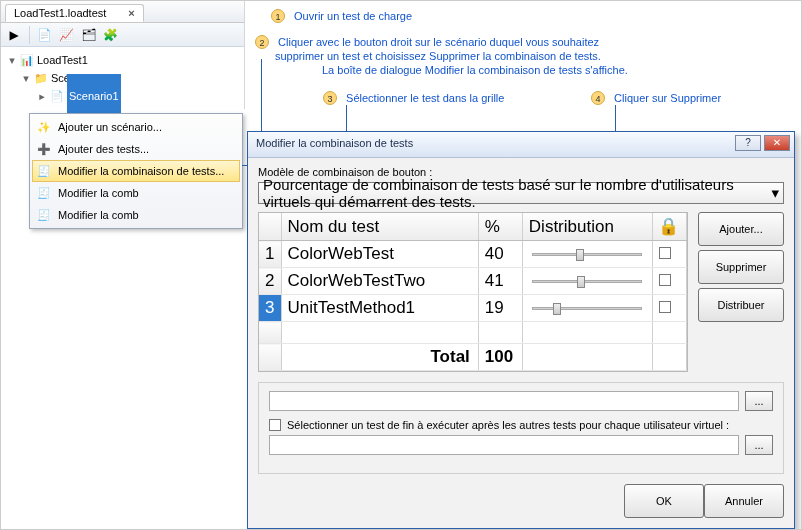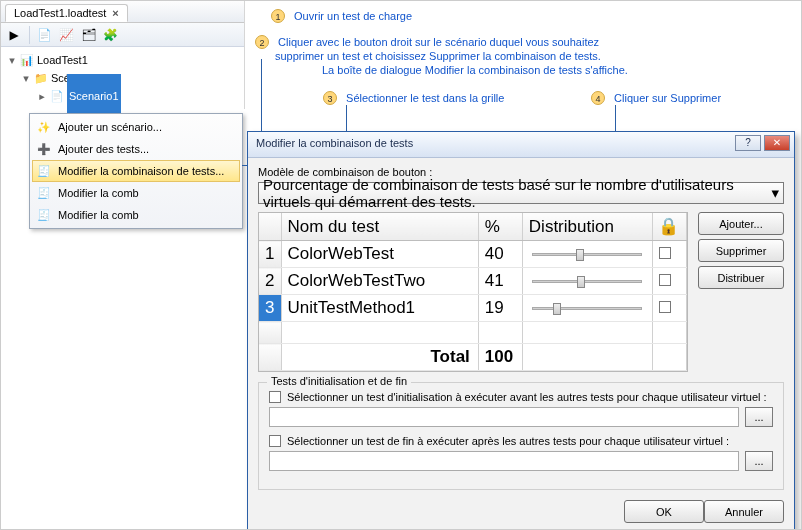--- a/index.html
+++ b/index.html
@@ -31,21 +31,21 @@
   }
   .tab {
     padding: 2px 8px;
     background: #fff;
     border: 1px solid #c8c8c8;
     border-bottom: 1px solid #fff;
     border-radius: 3px 3px 0 0;
     margin: 2px 0 -1px 4px;
     display: flex;
     align-items: center;
-    gap: 6px;
+    gap: 22px;
   }
   .tab .close { color: #555; font-weight: bold; cursor: pointer; }
   .toolbar {
     display: flex;
     align-items: center;
     gap: 4px;
     height: 24px;
     padding: 2px 4px;
     background: linear-gradient(#f8fafc,#e8edf4);
     border-bottom: 1px solid #cfd6e3;
@@ -214,21 +214,21 @@
   .lockcol { width: 22px; text-align:center;}
   .lockchk { width:12px; height:12px; border:1px solid #777; display:inline-block; background:#fff;}
   .total-row td { font-weight:bold; background:#fff;}
   .btn-col {
     display:flex;
     flex-direction:column;
     gap: 4px;
     width: 86px;
   }
   .btn {
-    height: 23px;
+    height: 34px;
     border: 1px solid #707070;
     background: linear-gradient(#fdfdfd,#e3e3e3);
     font-size: 11px;
     cursor: pointer;
     display:flex;align-items:center;justify-content:center;
     border-radius:3px;
   }
   .groupbox {
     margin-top: 10px;
     border: 1px solid #cfcfcf;
@@ -430,25 +430,20 @@
         </table>
       </div>
       <div class="btn-col">
         <div class="btn">Ajouter...</div>
         <div class="btn">Supprimer</div>
         <div class="btn">Distribuer</div>
       </div>
     </div>
 
     <div class="groupbox">
-      <span class="title">Tests d'initialisation et de fin</span>
-      <div class="chk-row">
-        <span class="chk"></span>
-        <span>Sélectionner un test d'initialisation à exécuter avant les autres tests pour chaque utilisateur virtuel :</span>
-      </div>
       <div class="path-row">
         <div class="path-input"></div>
         <div class="browse">...</div>
       </div>
       <div class="chk-row">
         <span class="chk"></span>
         <span>Sélectionner un test de fin à exécuter après les autres tests pour chaque utilisateur virtuel :</span>
       </div>
       <div class="path-row">
         <div class="path-input"></div>

